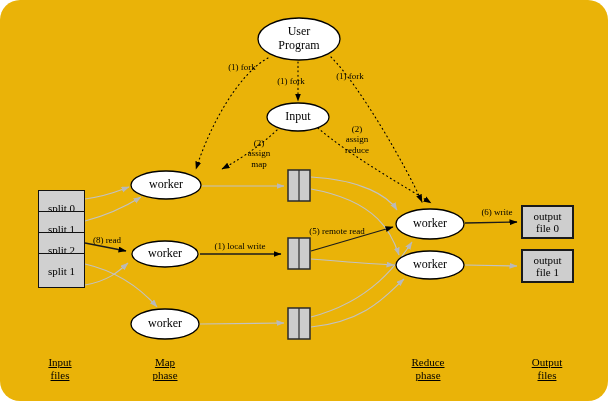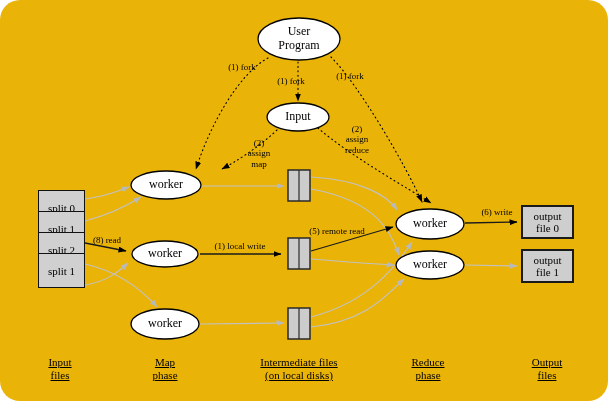--- a/index.html
+++ b/index.html
@@ -126,20 +126,18 @@
 reduce</div>
   <div class="lbl edge-lbl" style="left:107px;top:240px">(8) read</div>
   <div class="lbl edge-lbl" style="left:240px;top:246px">(1) local write</div>
   <div class="lbl edge-lbl" style="left:337px;top:231px">(5) remote read</div>
   <div class="lbl edge-lbl" style="left:497px;top:212px">(6) write</div>
 
   <div class="phase-lbl" style="left:60px">Input
 files</div>
   <div class="phase-lbl" style="left:165px">Map
 phase</div>
-  <div class="phase-lbl" style="left:299px">Intermediate files
-(on local disks)</div>
   <div class="phase-lbl" style="left:428px">Reduce
 phase</div>
   <div class="phase-lbl" style="left:547px">Output
 files</div>
 
 </div>
 
 </body></html>

